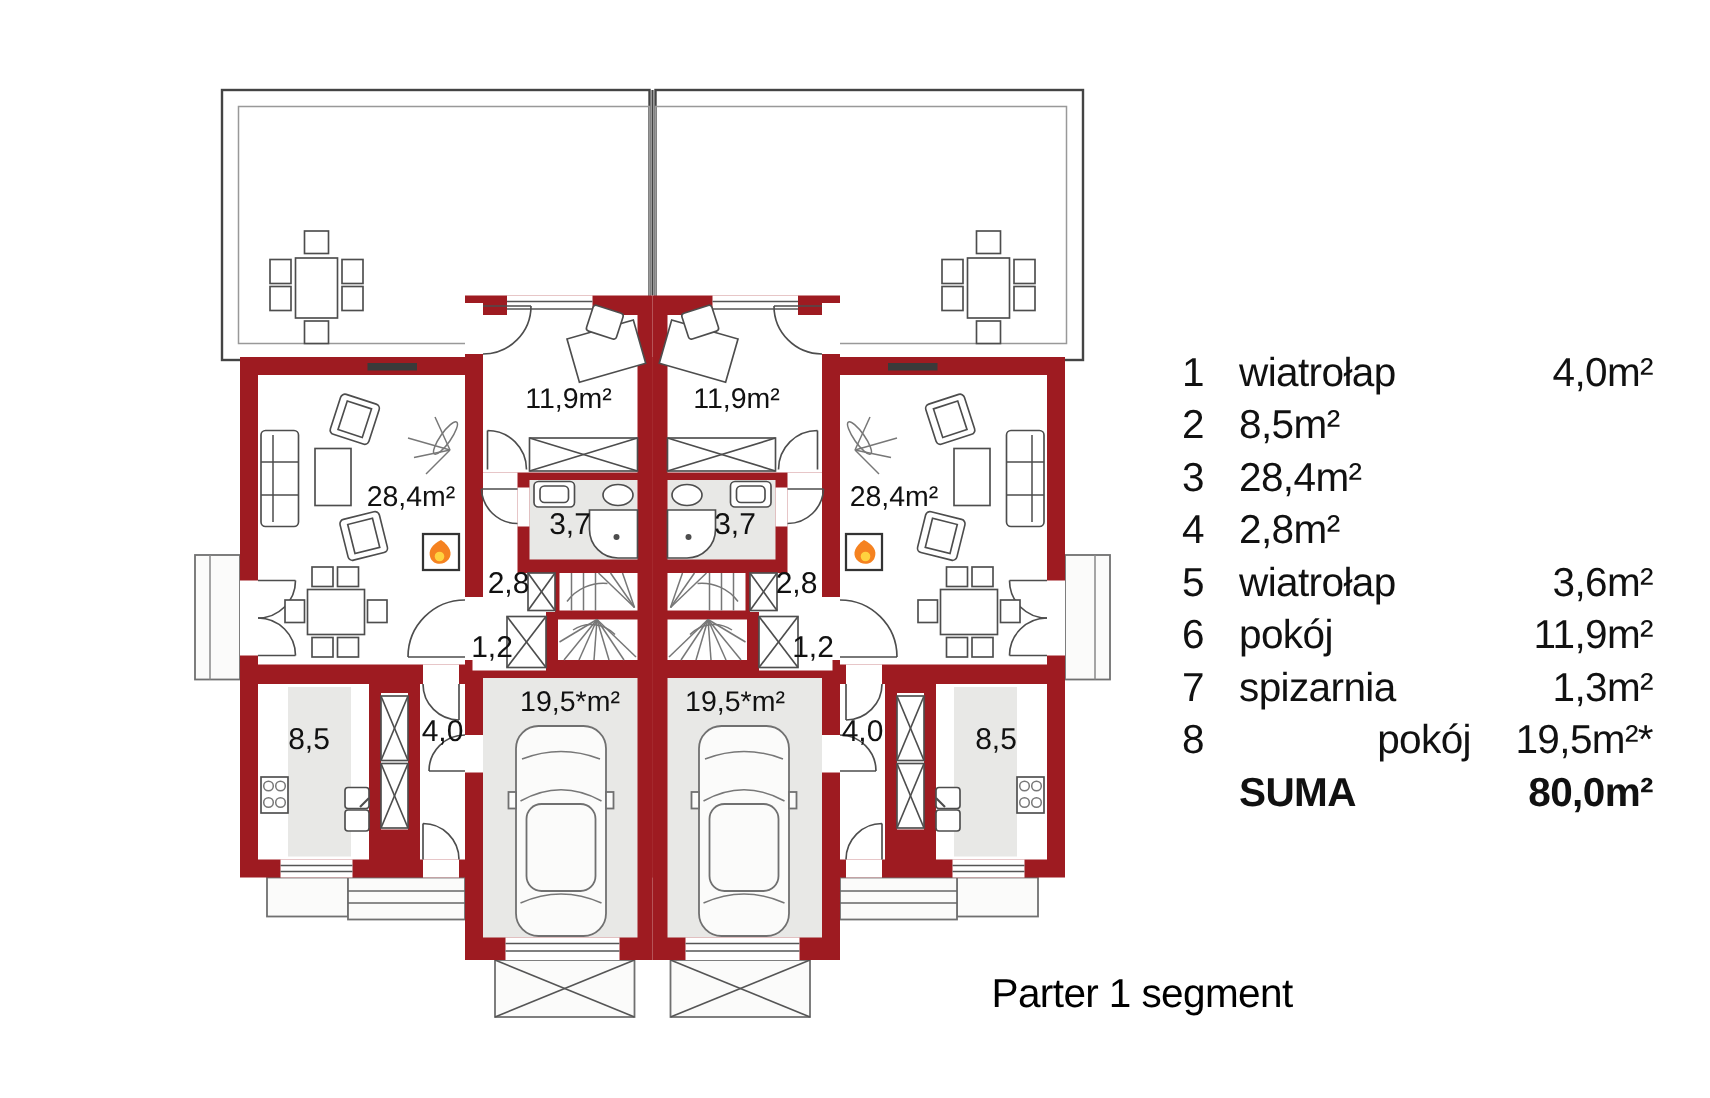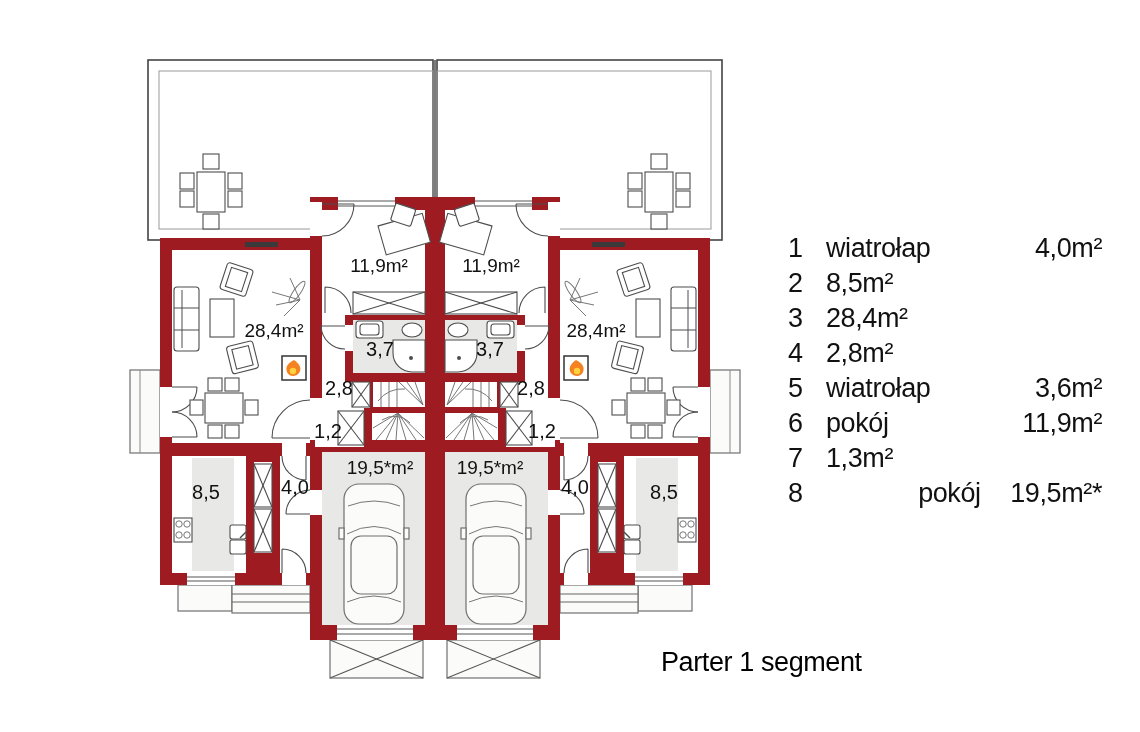--- a/index.html
+++ b/index.html
@@ -291,27 +291,33 @@
       <span class="lname">wiatrołap</span>
       <span class="larea">3,6m²</span>
     </div>
     <div class="lrow">
       <span class="lno">6</span>
       <span class="lname">pokój</span>
       <span class="larea">11,9m²</span>
     </div>
     <div class="lrow">
       <span class="lno">7</span>
+      <span class="lname">spizarnia</span>
       <span class="larea">1,3m²</span>
     </div>
     <div class="lrow">
       <span class="lno">8</span>
       <span class="lname"></span>
       <span class="lname">pokój</span>
       <span class="larea">19,5m²*</span>
+    </div>
+    <div class="lrow lsum">
+      <span class="lno"></span>
+      <span class="lname">SUMA</span>
+      <span class="larea">80,0m²</span>
     </div>
   </div>
 
   
   <div class="caption">
     <span>Parter  1 segment</span>
     <span class="cap-gap"></span>
   </div>
 
 </div>

